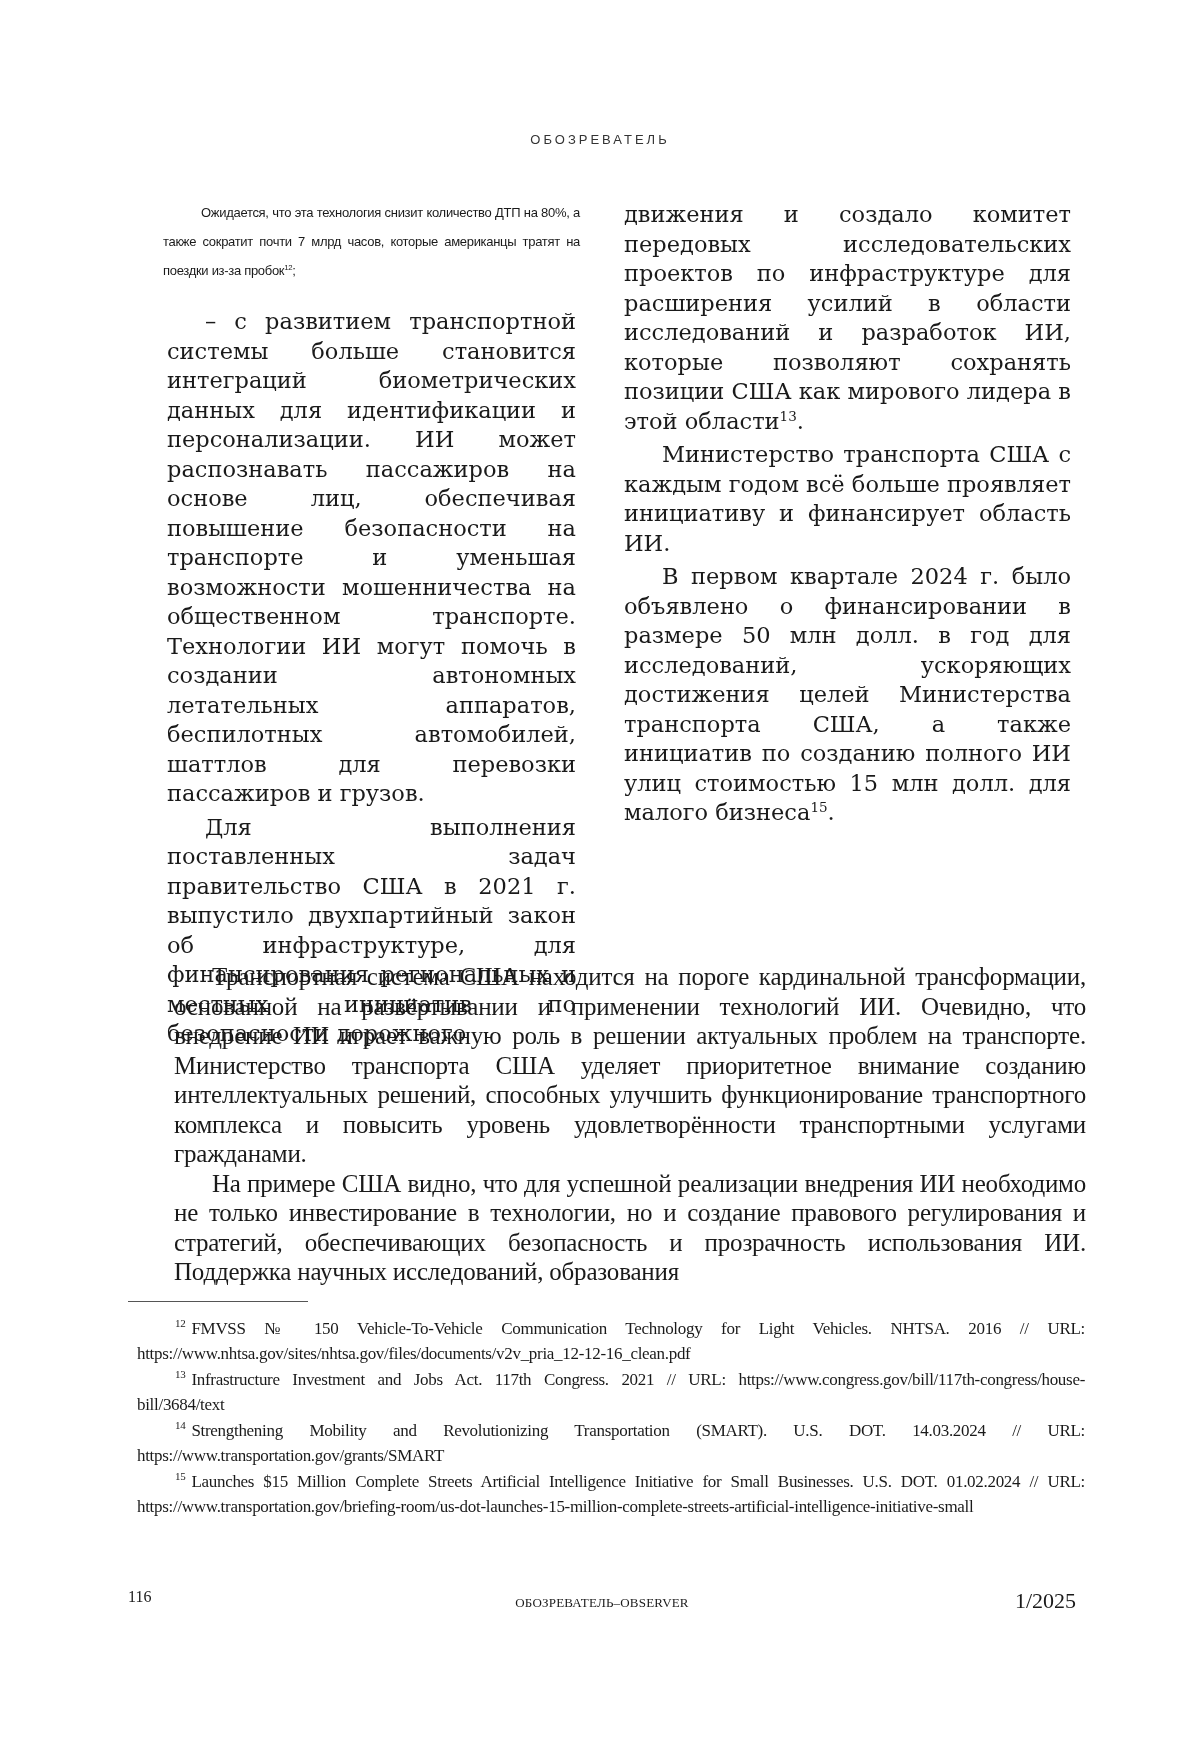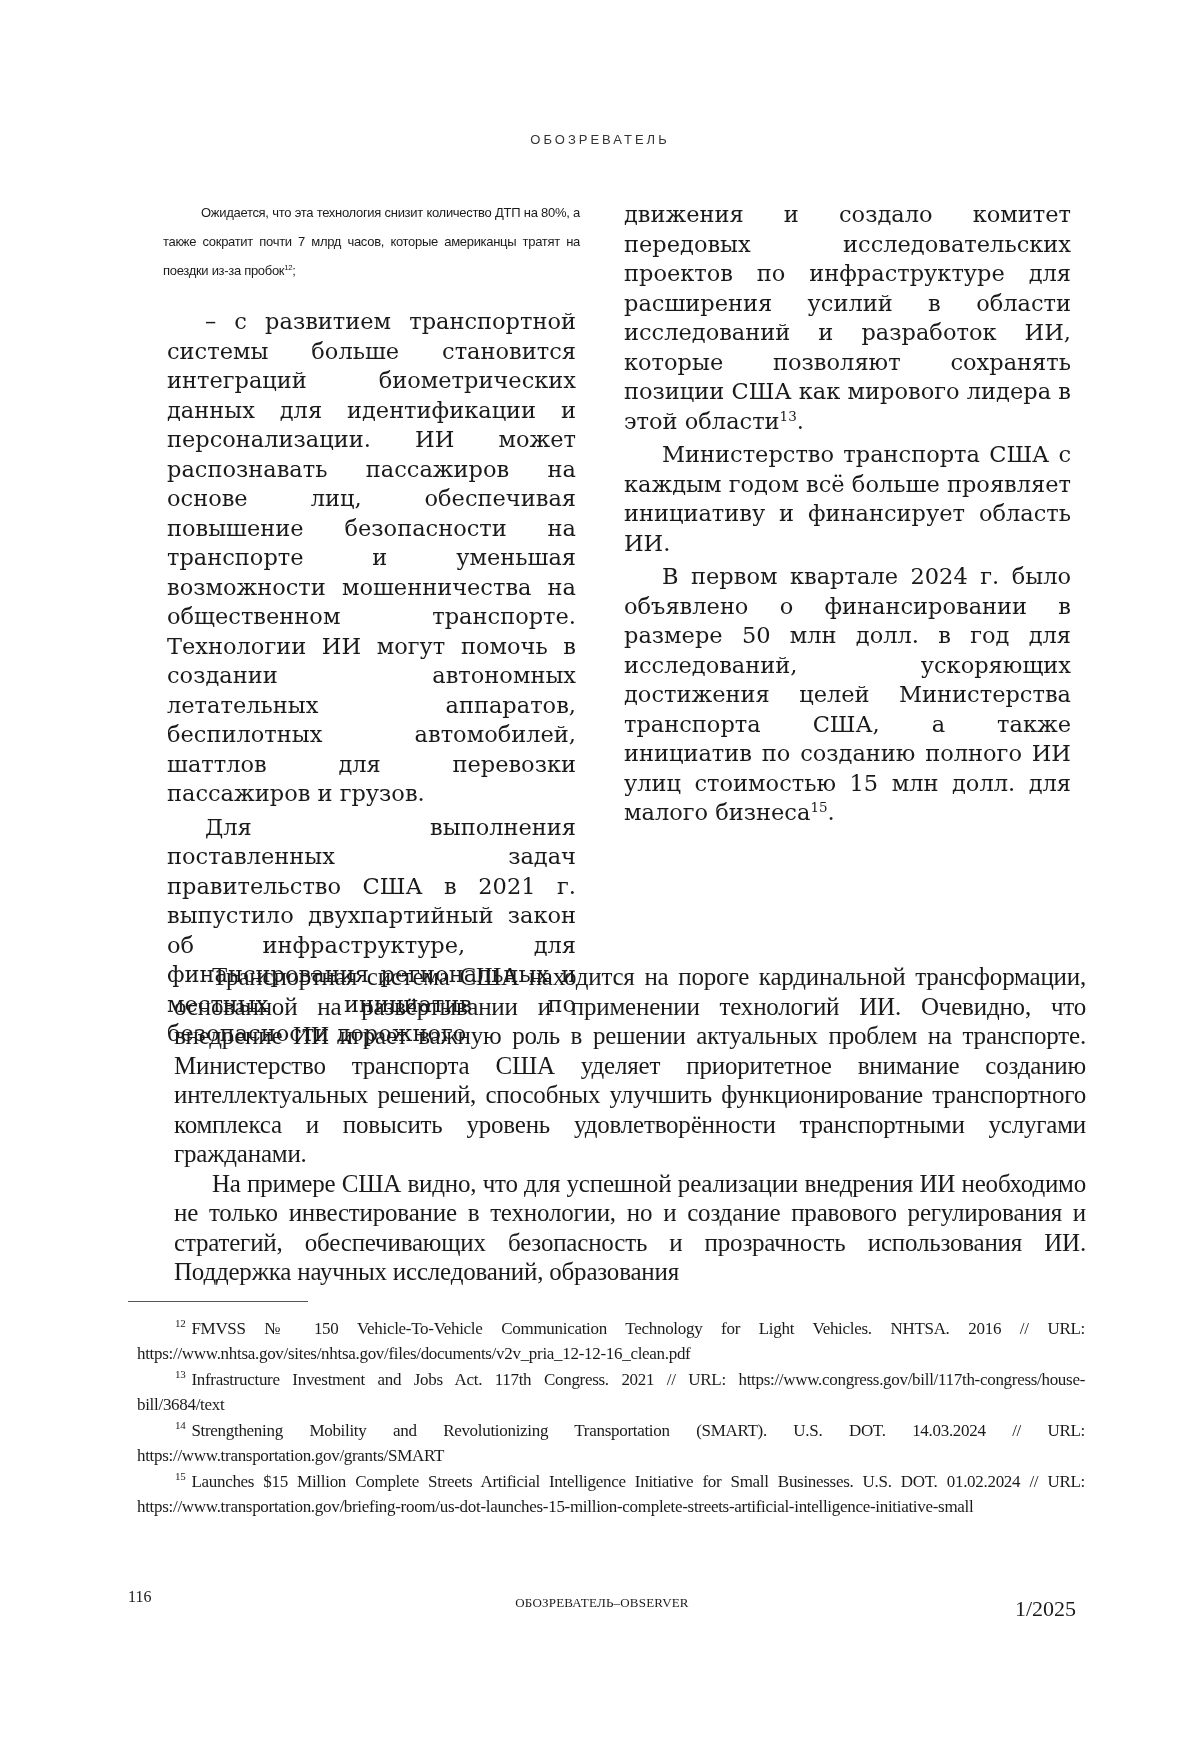--- a/index.html
+++ b/index.html
@@ -42,21 +42,21 @@
       text-align: justify; letter-spacing: -0.3px;
     }
     .footnotes p { margin: 0 0 1px 0; text-indent: 38px; }
     .fn-num { font-size: 11px; vertical-align: super; line-height: 0; margin-right: 6px; }
     .page-footer {
       position: absolute; top: 1588px; left: 128px; width: 948px; height: 30px;
       font-family: "Liberation Serif", serif;
     }
     .pf-num { position: absolute; left: 0; top: 0; font-size: 16px; }
     .pf-journal { position: absolute; left: 0; width: 100%; top: 7px; text-align: center; font-size: 13px; letter-spacing: 0.2px; }
-    .pf-issue { position: absolute; right: 0; top: 8px; font-size: 22px; text-align: right; }
+    .pf-issue { position: absolute; right: 0; top: 0; font-size: 22px; text-align: right; }
   </style>
 </head>
 <body>
 
 <div class="running-head">ОБОЗРЕВАТЕЛЬ</div>
 
 <div class="col col-left">
   <p class="quote"><span>Ожидается, что эта технология снизит количество ДТП на 80%, а также сократит почти 7 млрд часов, которые американцы тратят на поездки из-за пробок</span><sup>12</sup><span>;</span></p>
   <p>– с развитием транспортной системы больше становится интеграций биометрических данных для идентификации и персонализации. ИИ может распознавать пассажиров на основе лиц, обеспечивая повышение безопасности на транспорте и уменьшая возможности мошенничества на общественном транспорте. Технологии ИИ могут помочь в создании автономных летательных аппаратов, беспилотных автомобилей, шаттлов для перевозки пассажиров и грузов.</p>
   <p>Для выполнения поставленных задач правительство США в 2021 г. выпустило двухпартийный закон об инфраструктуре, для финансирования региональных и местных инициатив по безопасности дорожного</p>

